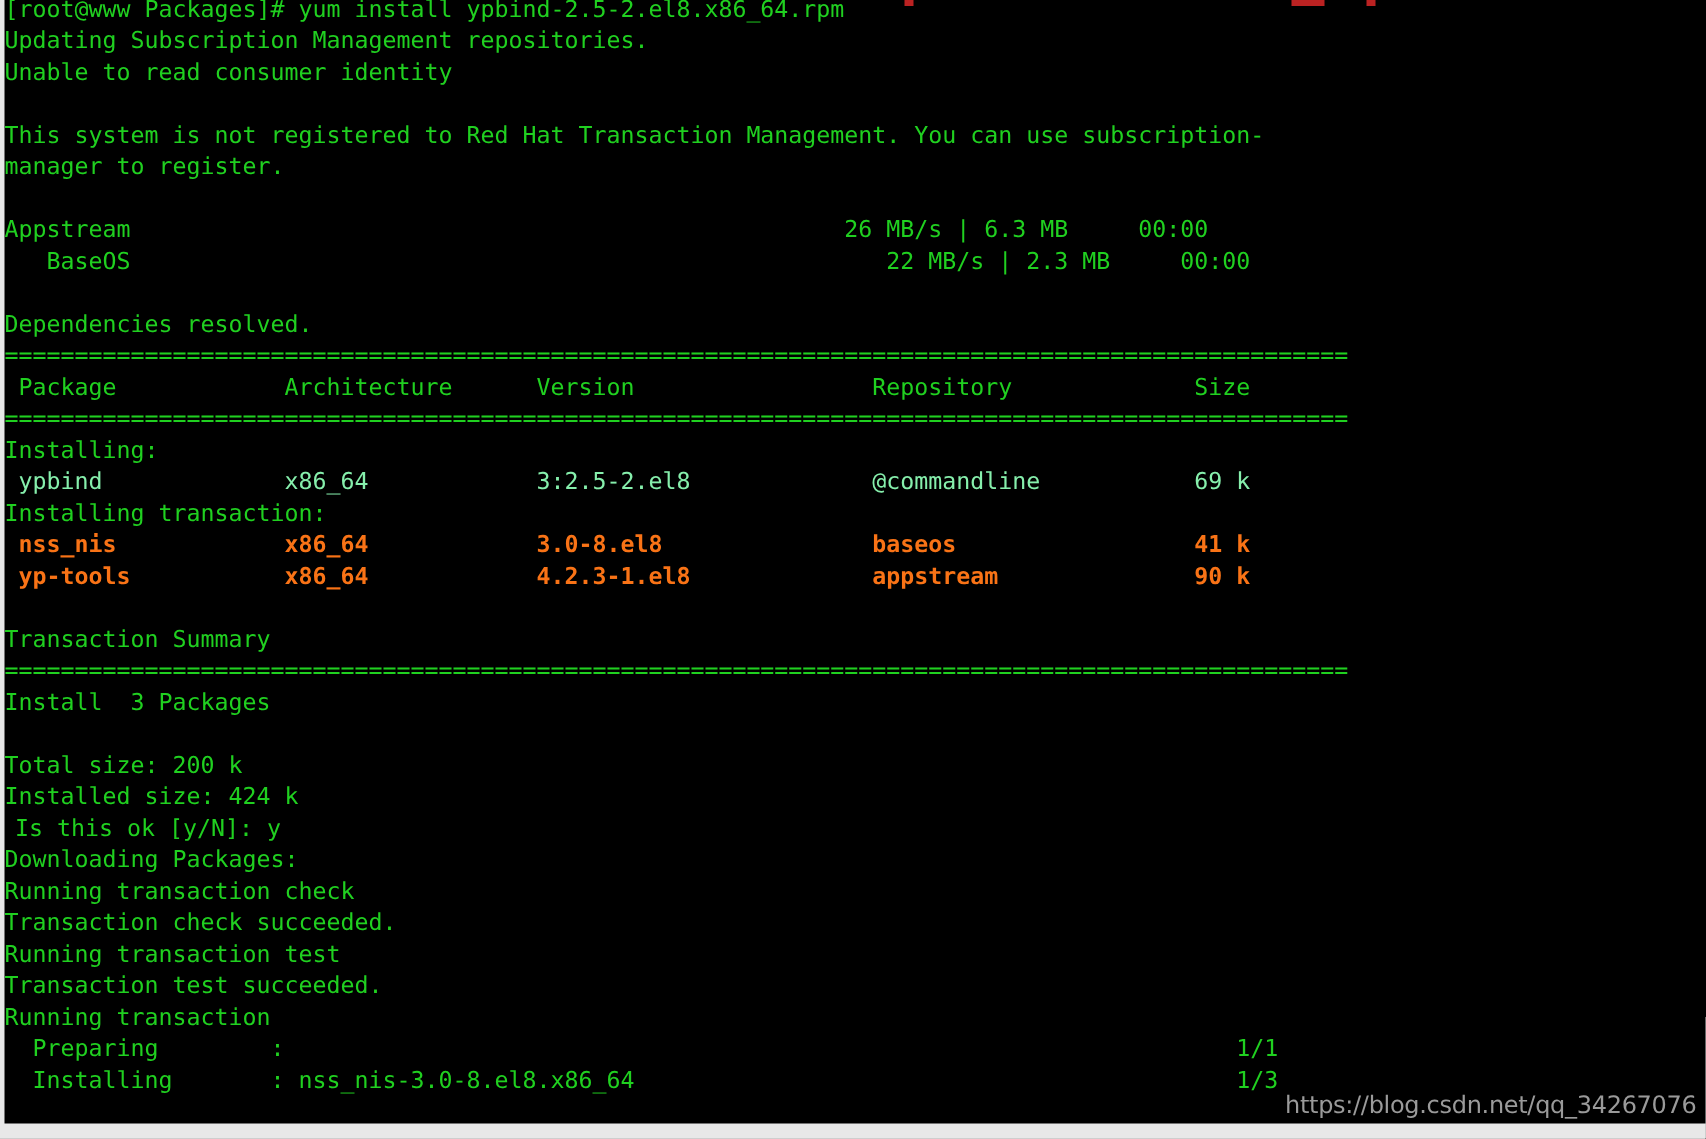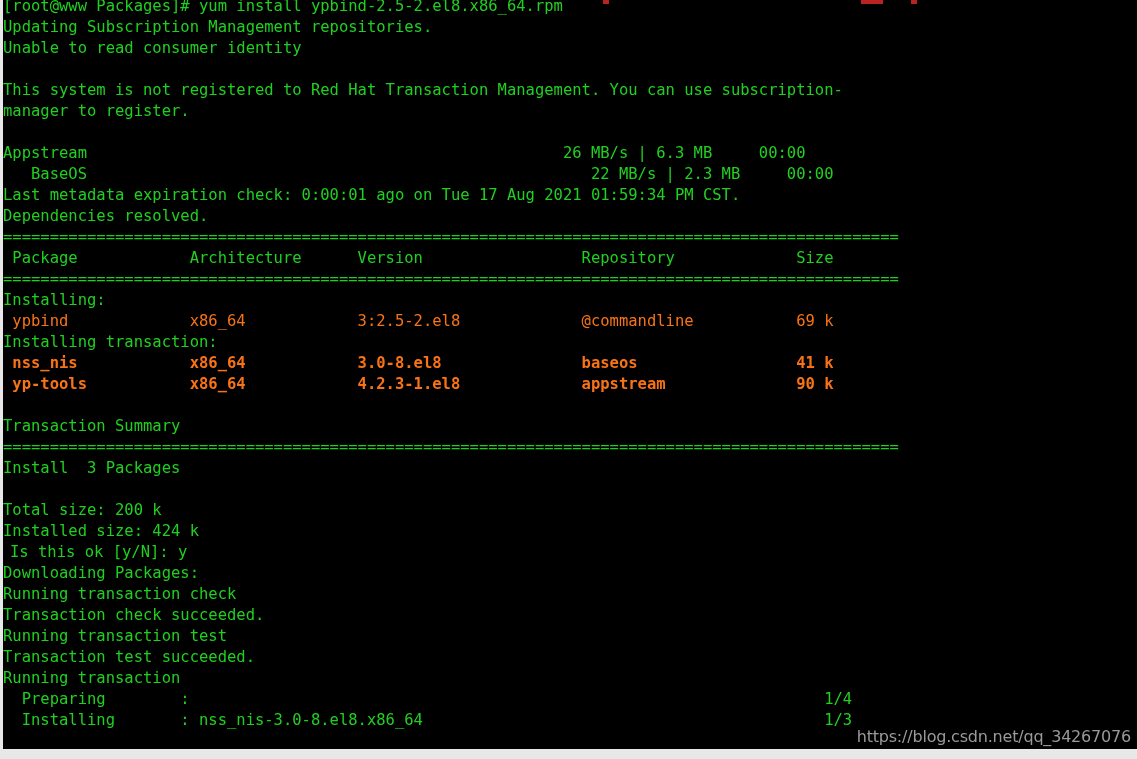--- a/index.html
+++ b/index.html
@@ -56,21 +56,21 @@
     tab-size: 8;
   }
 
   .term-line .seg {
     white-space: pre;
   }
 
   
   .c-green   { color: #20d020; }
   .c-bright  { color: #f97316; font-weight: bold; }
-  .c-dim     { color: #f97316; }
+  .c-dim     { color: #86efac; }
 
   
   .top-artifact {
     position: absolute;
     top: 0;
     height: 4px;
     background: #bb2222;
   }
 
   
@@ -101,21 +101,20 @@
     <div id="terminal-output">
         <div class="term-line" style="top: -4px;"><span class="seg c-green">[root@www Packages]# yum install ypbind-2.5-2.el8.x86_64.rpm</span></div>
         <div class="term-line" style="top: 17px;"><span class="seg c-green">Updating Subscription Management repositories.</span></div>
         <div class="term-line" style="top: 38px;"><span class="seg c-green">Unable to read consumer identity</span></div>
         <div class="term-line" style="top: 59px;"><span class="seg c-green"></span></div>
         <div class="term-line" style="top: 80px;"><span class="seg c-green">This system is not registered to Red Hat Transaction Management. You can use subscription-</span></div>
         <div class="term-line" style="top: 101px;"><span class="seg c-green">manager to register.</span></div>
         <div class="term-line" style="top: 122px;"><span class="seg c-green"></span></div>
         <div class="term-line" style="top: 143px;"><span class="seg c-green">Appstream                                                   26 MB/s | 6.3 MB     00:00</span></div>
         <div class="term-line" style="top: 164px; margin-left: 28px;"><span class="seg c-green">BaseOS                                                      22 MB/s | 2.3 MB     00:00</span></div>
-        <div class="term-line" style="top: 185px;"><span class="seg c-green">Last metadata expiration check: 0:00:01 ago on Tue 17 Aug 2021 01:59:34 PM CST.</span></div>
         <div class="term-line" style="top: 206px;"><span class="seg c-green">Dependencies resolved.</span></div>
         <div class="term-line" style="top: 227px;"><span class="seg c-green">================================================================================================</span></div>
         <div class="term-line" style="top: 248px;"><span class="seg c-green"> Package            Architecture      Version                 Repository             Size</span></div>
         <div class="term-line" style="top: 269px;"><span class="seg c-green">================================================================================================</span></div>
         <div class="term-line" style="top: 290px;"><span class="seg c-green">Installing:</span></div>
         <div class="term-line" style="top: 311px;"><span class="seg c-dim"> ypbind             x86_64            3:2.5-2.el8             @commandline           69 k</span></div>
         <div class="term-line" style="top: 332px;"><span class="seg c-green">Installing transaction:</span></div>
         <div class="term-line" style="top: 353px;"><span class="seg c-bright"> nss_nis            x86_64            3.0-8.el8               baseos                 41 k</span></div>
         <div class="term-line" style="top: 374px;"><span class="seg c-bright"> yp-tools           x86_64            4.2.3-1.el8             appstream              90 k</span></div>
         <div class="term-line" style="top: 395px;"><span class="seg c-green"></span></div>
@@ -125,20 +124,20 @@
         <div class="term-line" style="top: 479px;"><span class="seg c-green"></span></div>
         <div class="term-line" style="top: 500px;"><span class="seg c-green">Total size: 200 k</span></div>
         <div class="term-line" style="top: 521px;"><span class="seg c-green">Installed size: 424 k</span></div>
         <div class="term-line" style="top: 542px; padding-left: 7px;"><span class="seg c-green">Is this ok [y/N]: y</span></div>
         <div class="term-line" style="top: 563px;"><span class="seg c-green">Downloading Packages:</span></div>
         <div class="term-line" style="top: 584px;"><span class="seg c-green">Running transaction check</span></div>
         <div class="term-line" style="top: 605px;"><span class="seg c-green">Transaction check succeeded.</span></div>
         <div class="term-line" style="top: 626px;"><span class="seg c-green">Running transaction test</span></div>
         <div class="term-line" style="top: 647px;"><span class="seg c-green">Transaction test succeeded.</span></div>
         <div class="term-line" style="top: 668px;"><span class="seg c-green">Running transaction</span></div>
-        <div class="term-line" style="top: 689px;"><span class="seg c-green">  Preparing        :                                                                    1/4</span></div>
+        <div class="term-line" style="top: 689px;"><span class="seg c-green">  Preparing        :                                                                    1/1</span></div>
         <div class="term-line" style="top: 710px;"><span class="seg c-green">  Installing       : nss_nis-3.0-8.el8.x86_64                                           1/3</span></div>
       </div>
 
     <div id="watermark">https://blog.csdn.net/qq_34267076</div>
 
   </div>
 </div>
 
 </body></html>

